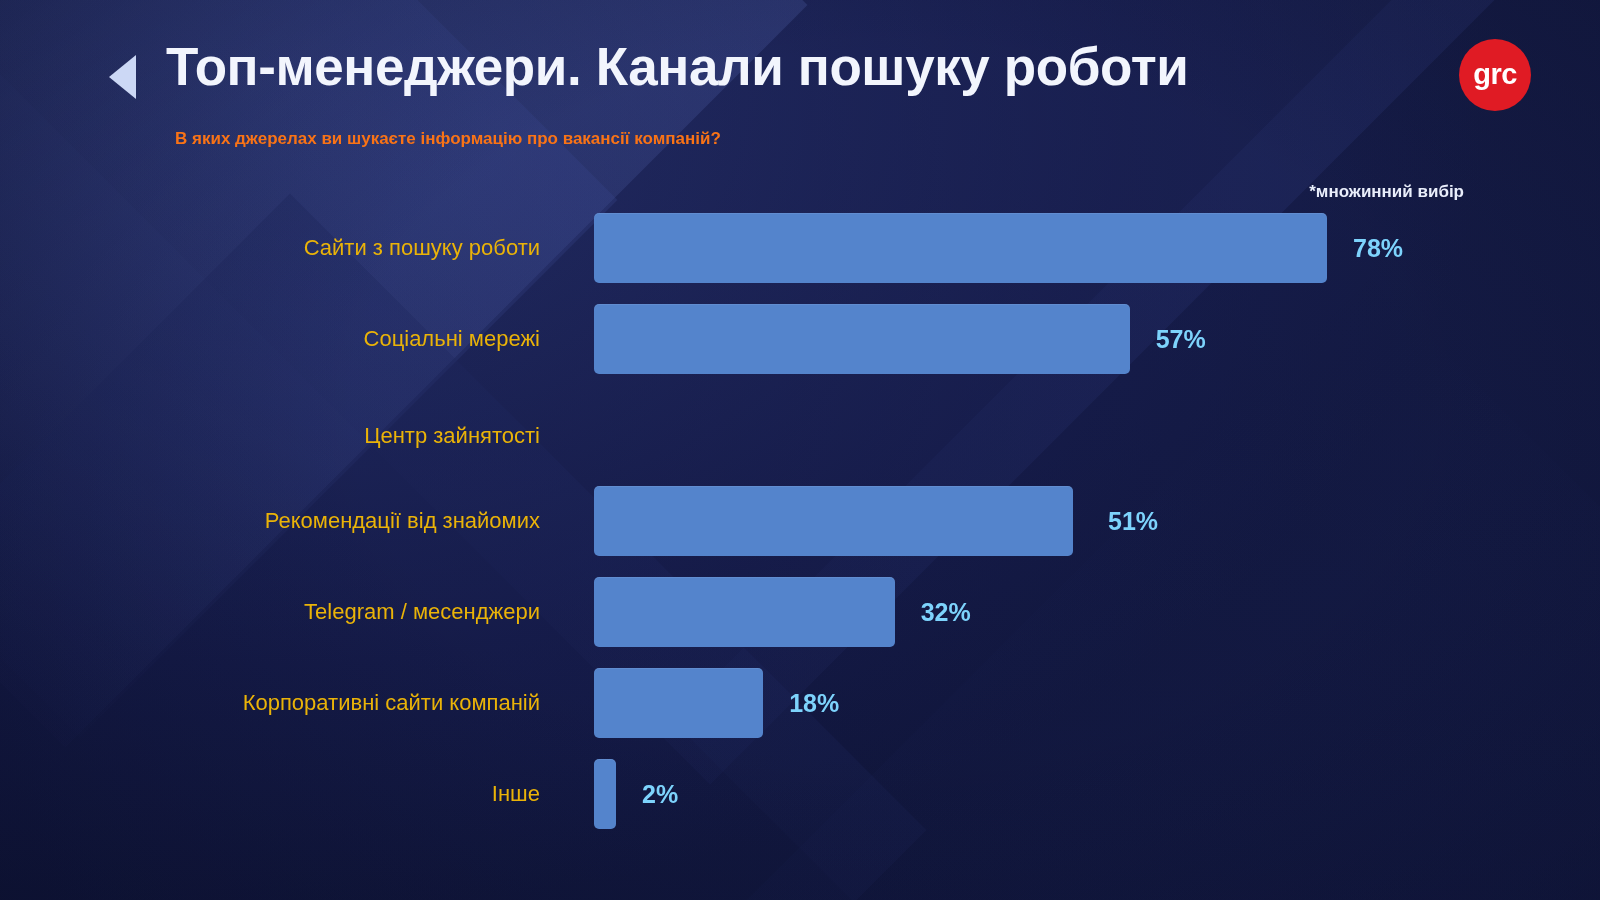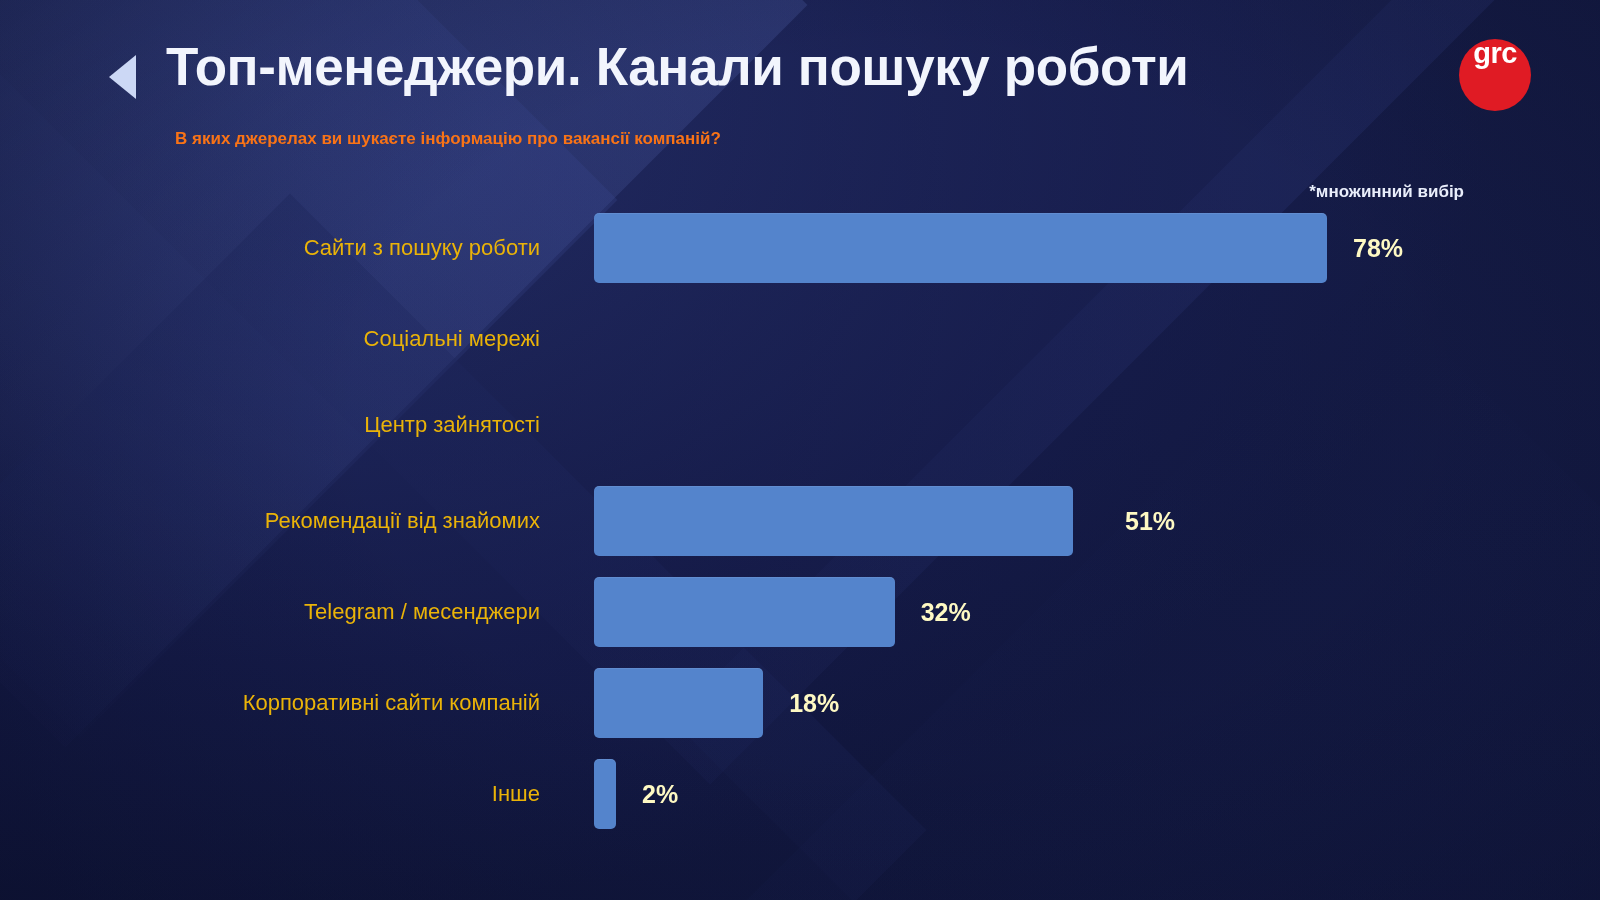--- a/index.html
+++ b/index.html
@@ -65,21 +65,21 @@
   #page-subtitle {
     position:absolute; left:159px; top:129px;
     font-size:17px; font-weight:bold; color:#f97316;
     white-space:nowrap;
   }
 
   #logo {
     position:absolute; left:1443px; top:39px;
     width:72px; height:72px; border-radius:50%;
     background:#e01b24;
-    display:flex; align-items:flex-start; justify-content:center;
+    display:flex; align-items:center; justify-content:center;
   }
   #logo-text {
     color:#ffffff; font-size:29px; font-weight:bold;
     letter-spacing:-0.5px; line-height:1; padding-bottom:2px;
   }
 
   #multi-note {
     position:absolute; right:92px; top:182px;
     font-size:17px; font-weight:bold; color:#e9eefb;
     white-space:nowrap;
@@ -100,21 +100,21 @@
 
   .bar {
     position:absolute; left:0; top:0; height:70px;
     background:#5484cc; border-radius:5px;
     box-shadow:0 1px 0 rgba(255,255,255,.08) inset;
   }
 
   .bar-value {
     position:absolute; top:0; height:70px;
     display:flex; align-items:center;
-    font-size:25px; font-weight:bold; color:#fef9c3;
+    font-size:25px; font-weight:bold; color:#7dd3fc;
     white-space:nowrap;
   }
 </style>
 </head>
 <body>
 
 <div id="bg-root">
   <div class="bg-base"></div>
   <div class="bg-diag d1"></div>
   <div class="bg-diag d2"></div>
@@ -140,29 +140,33 @@
   <div id="chart">
       <div class="row" style="top: 0px;">
         <div class="row-label">Сайти з пошуку роботи</div>
         <div class="bar-track">
           <div class="bar" style="width: 733px; background: rgb(84, 132, 204);"></div>
           <div class="bar-value" style="left: 759px;">78%</div>
         </div>
       </div>
       <div class="row" style="top: 91px;">
         <div class="row-label">Соціальні мережі</div>
+        <div class="bar-track">
+          <div class="bar" style="width: 535.654px; background: rgb(84, 132, 204);"></div>
+          <div class="bar-value" style="left: 561.654px;">57%</div>
+        </div>
       </div>
-      <div class="row" style="top: 177px; padding-left: 25px;">
+      <div class="row" style="top: 188px; padding-left: 25px;">
         <div class="row-label">Центр зайнятості</div>
       </div>
       <div class="row" style="top: 273px;">
         <div class="row-label">Рекомендації від знайомих</div>
         <div class="bar-track">
           <div class="bar" style="width: 479.269px; background: rgb(84, 132, 204);"></div>
-          <div class="bar-value" style="left: 531px;">51%</div>
+          <div class="bar-value" style="left: 514px;">51%</div>
         </div>
       </div>
       <div class="row" style="top: 364px;">
         <div class="row-label">Telegram / месенджери</div>
         <div class="bar-track">
           <div class="bar" style="width: 300.718px; background: rgb(84, 132, 204);"></div>
           <div class="bar-value" style="left: 326.718px;">32%</div>
         </div>
       </div>
       <div class="row" style="top: 455px;">

